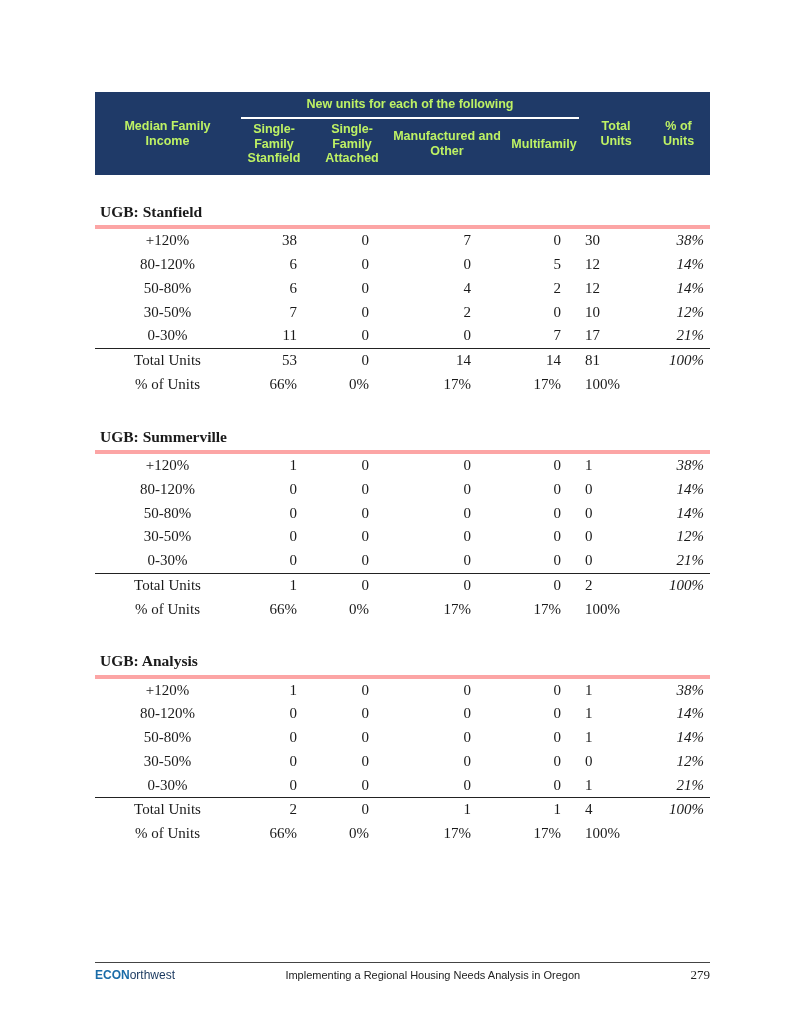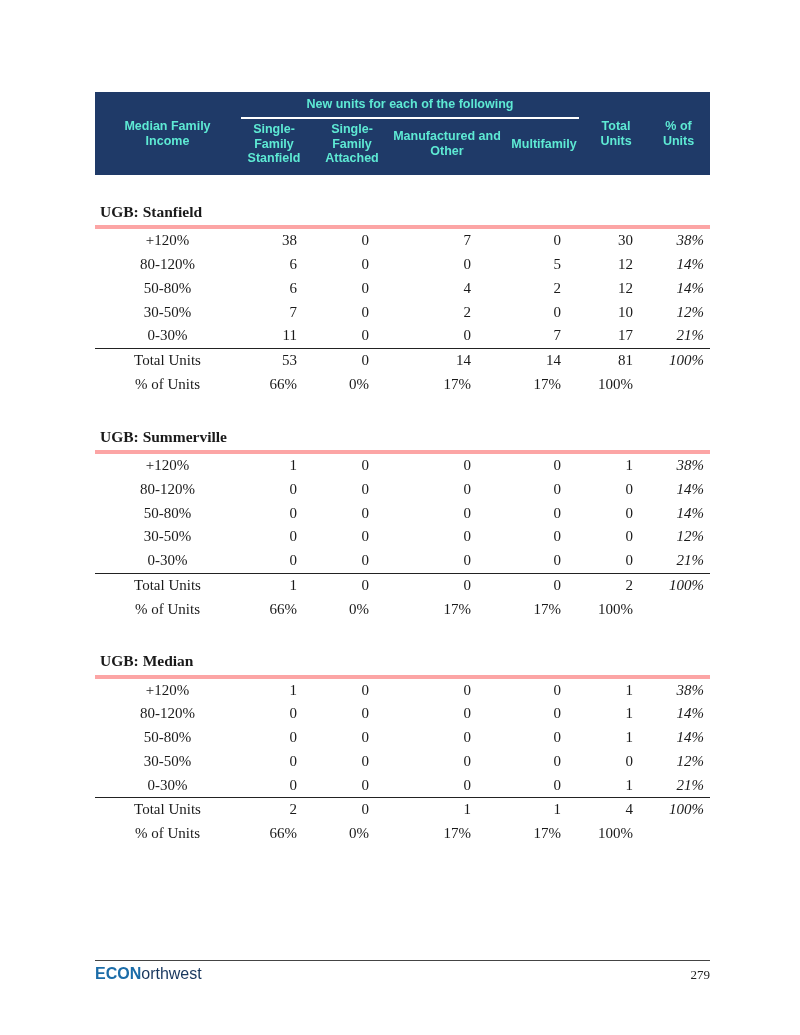--- a/index.html
+++ b/index.html
@@ -25,21 +25,21 @@
   col.c-0 { width: 140px; }
   col.c-1 { width: 78px; }
   col.c-2 { width: 78px; }
   col.c-3 { width: 112px; }
   col.c-4 { width: 82px; }
   col.c-5 { width: 62px; }
   col.c-6 { width: 63px; }
 
   thead th {
     background: var(--header-bg, #1f3a68);
-    color: #5eead4;
+    color: #bef264;
     font-family: "Liberation Sans", sans-serif;
     font-weight: bold;
     font-size: 12.5px;
     line-height: 1.18;
     vertical-align: middle;
     padding: 0;
   }
   th.mfi-header {
     text-align: center;
     padding-left: 11px;
@@ -75,38 +75,38 @@
     border-bottom: 4px solid #fca5a5;
   }
   tr.total-row td { border-top: 1px solid #222222; }
   tr.percent-row td { padding-bottom: 6px; }
 
   td.c0 { text-align: center;  padding-left: 5px; }
   td.c1 { text-align: right; padding-right: 16px; }
   td.c2 { text-align: right; padding-right: 22px; }
   td.c3 { text-align: right; padding-right: 32px; }
   td.c4 { text-align: right; padding-right: 24px; }
-  td.c5 { text-align: right; padding-right: 14px; }
+  td.c5 { text-align: left; padding-right: 14px; }
   td.c6 { text-align: right; padding-right: 6px; font-style: italic; }
 
   .footer {
     position: absolute;
     left: 95px;
     width: 615px;
     bottom: 52px;
     border-top: 1px solid #444444;
     padding-top: 4px;
     display: flex;
     align-items: baseline;
     justify-content: space-between;
     font-family: "Liberation Sans", sans-serif;
     font-size: 11px;
     color: #222222;
   }
-  .brand { font-weight: bold; font-size: 16px; }
+  .brand { font-weight: bold; font-size: 12px; }
   .brand .econ { color: var(--brand-blue, #1b6ca8); }
   .brand .rest { color: var(--brand-dark, #17365d); font-weight: normal; }
   .footer-center { flex: 1; text-align: center; color: #222222; }
   .footer-page { font-family: Liberation Serif, serif; font-size: 13px; }
 </style>
 </head>
 <body>
 
 <div class="page">
 
@@ -263,21 +263,21 @@
         <tr class="percent-row">
           <td class="c0">% of Units</td>
           <td class="c1">66%</td>
           <td class="c2">0%</td>
           <td class="c3">17%</td>
           <td class="c4">17%</td>
           <td class="c5">100%</td>
           <td class="c6"></td>
         </tr>
         <tr class="section-title-row">
-          <td colspan="7">UGB: Median</td>
+          <td colspan="7">UGB: Analysis</td>
         </tr>
         <tr class="data-row">
           <td class="c0">+120%</td>
           <td class="c1">1</td>
           <td class="c2">0</td>
           <td class="c3">0</td>
           <td class="c4">0</td>
           <td class="c5">1</td>
           <td class="c6">38%</td>
         </tr>
@@ -333,16 +333,17 @@
           <td class="c3">17%</td>
           <td class="c4">17%</td>
           <td class="c5">100%</td>
           <td class="c6"></td>
         </tr>
       </tbody>
   </table>
 
   <div class="footer">
     <span class="brand"><span class="econ">ECON</span><span class="rest">orthwest</span></span>
+    <span class="footer-center">Implementing a Regional Housing Needs Analysis in Oregon</span>
     <span class="footer-page">279</span>
   </div>
 
 </div>
 
 </body></html>

